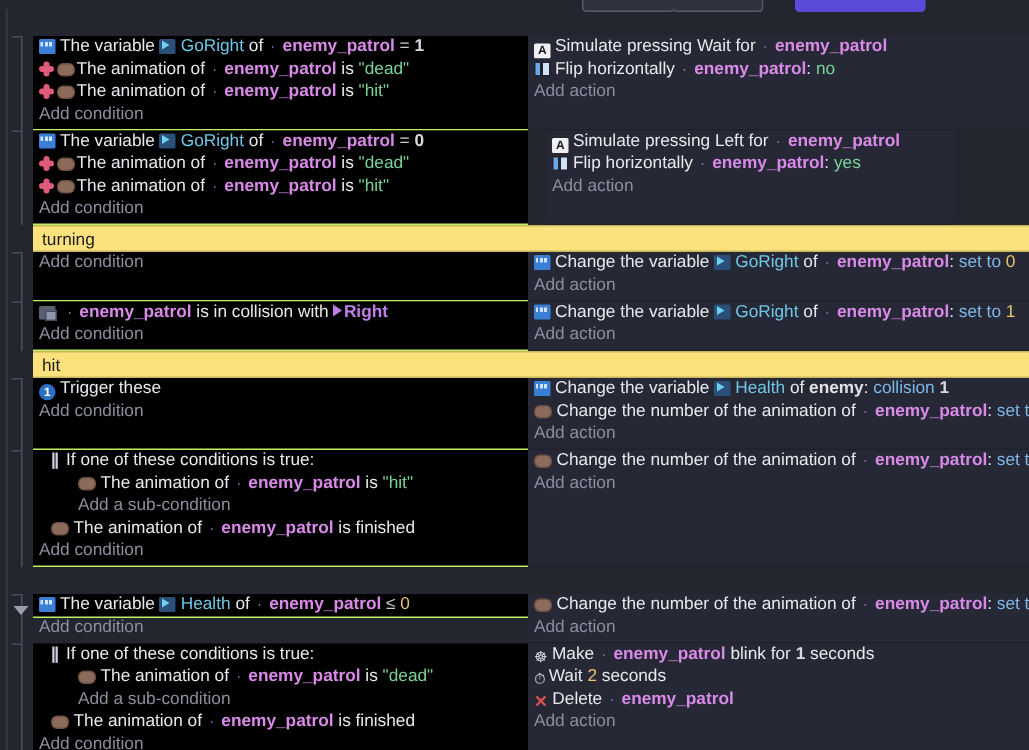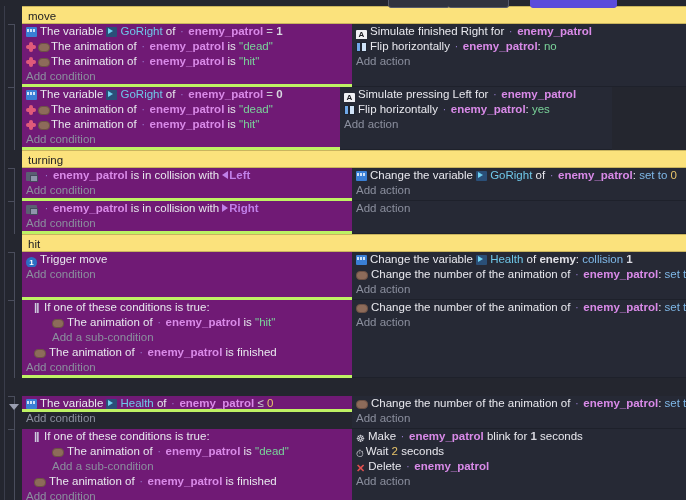--- a/index.html
+++ b/index.html
@@ -30,22 +30,22 @@
   .tick{position:absolute;height:1px;background:#4a4d5c;}
 
   
   .group{
     position:absolute;background:#fbe27c;color:#1c1c22;
     font-size:11.5px;line-height:18px;height:18px;
     padding-left:6px;box-sizing:border-box;
     border-top:1px solid #c9b45e;border-bottom:1px solid #c9b45e;
     white-space:nowrap;overflow:hidden;
   }
-  .cond{position:absolute;top:0;left:0;background:#701a75;box-sizing:border-box;
-        border-bottom:3px solid #bef264;}
+  .cond{position:absolute;top:0;left:0;background:#000000;box-sizing:border-box;
+        border-bottom:1px solid #bef264;}
   .act{position:absolute;top:0;background:#262935;box-sizing:border-box;
        border-bottom:1px solid #1e212b;}
 
   .line{height:15px;line-height:15px;white-space:nowrap;overflow:hidden;
         padding-left:4px;box-sizing:border-box;}
   .line.ind2{padding-left:30px;}
   .line.ind3{padding-left:12px;}
 
   .add{color:#8b8f9e;font-size:11.5px;}
   .obj{color:#d98ae8;font-weight:bold;}
@@ -103,70 +103,69 @@
 
 <div class="app">
 
   <div class="toolbar">
     <div class="tb-pill a"></div>
     <div class="tb-pill b"></div>
     <div class="tb-pill c"></div>
   </div>
 
   <div class="sheet" id="sheet">
-      <div class="group" style="left: 22px; top: 0px; width: 664px;">move</div>
       <div class="cond" style="left: 22px; width: 330px; top: 18px; height: 63px;">
         <div class="line"><span class="ic ic-var"></span><span class="plain">The variable </span><span class="ic ic-ptr"></span><span class="varname">GoRight</span><span class="plain"> of</span><span class="dotsep"> · </span><span class="obj">enemy_patrol</span><span class="op"> = </span><span class="numw">1</span></div>
         <div class="line"><span class="ic" style="display: inline-block; width: 22px; height: 10px; position: relative; vertical-align: -2px; margin-right: 3px;"><span class="ic ic-red" style="position: absolute; left: 0px; top: 0px;"></span><span class="ic ic-anim" style="position: absolute; left: 12px; top: 1px; margin: 0px;"></span></span><span class="plain">The animation of</span><span class="dotsep"> · </span><span class="obj">enemy_patrol</span><span class="plain"> is </span><span class="str">"dead"</span></div>
         <div class="line"><span class="ic" style="display: inline-block; width: 22px; height: 10px; position: relative; vertical-align: -2px; margin-right: 3px;"><span class="ic ic-red" style="position: absolute; left: 0px; top: 0px;"></span><span class="ic ic-anim" style="position: absolute; left: 12px; top: 1px; margin: 0px;"></span></span><span class="plain">The animation of</span><span class="dotsep"> · </span><span class="obj">enemy_patrol</span><span class="plain"> is </span><span class="str">"hit"</span></div>
         <div class="line add">Add condition</div>
       </div>
       <div class="act" style="left: 352px; width: 334px; top: 18px; height: 63px;">
-        <div class="line"><span class="ic ic-key">A</span><span class="plain">Simulate finished Right for</span><span class="dotsep"> · </span><span class="obj">enemy_patrol</span></div>
+        <div class="line"><span class="ic ic-key">A</span><span class="plain">Simulate pressing Wait for</span><span class="dotsep"> · </span><span class="obj">enemy_patrol</span></div>
         <div class="line"><span class="ic ic-flip"></span><span class="plain">Flip horizontally</span><span class="dotsep"> · </span><span class="obj">enemy_patrol</span><span class="plain">: </span><span class="str">no</span></div>
         <div class="line add">Add action</div>
       </div>
       <div class="rail" style="left: 14px; top: 18px; height: 63px;"></div>
       <div class="tick" style="left: 8px; top: 18px; width: 7px;"></div>
       <div class="cond" style="left: 22px; width: 330px; top: 81px; height: 63px;">
         <div class="line"><span class="ic ic-var"></span><span class="plain">The variable </span><span class="ic ic-ptr"></span><span class="varname">GoRight</span><span class="plain"> of</span><span class="dotsep"> · </span><span class="obj">enemy_patrol</span><span class="op"> = </span><span class="numw">0</span></div>
         <div class="line"><span class="ic" style="display: inline-block; width: 22px; height: 10px; position: relative; vertical-align: -2px; margin-right: 3px;"><span class="ic ic-red" style="position: absolute; left: 0px; top: 0px;"></span><span class="ic ic-anim" style="position: absolute; left: 12px; top: 1px; margin: 0px;"></span></span><span class="plain">The animation of</span><span class="dotsep"> · </span><span class="obj">enemy_patrol</span><span class="plain"> is </span><span class="str">"dead"</span></div>
         <div class="line"><span class="ic" style="display: inline-block; width: 22px; height: 10px; position: relative; vertical-align: -2px; margin-right: 3px;"><span class="ic ic-red" style="position: absolute; left: 0px; top: 0px;"></span><span class="ic ic-anim" style="position: absolute; left: 12px; top: 1px; margin: 0px;"></span></span><span class="plain">The animation of</span><span class="dotsep"> · </span><span class="obj">enemy_patrol</span><span class="plain"> is </span><span class="str">"hit"</span></div>
         <div class="line add">Add condition</div>
       </div>
-      <div class="act" style="left: 340px; width: 272px; top: 81px; height: 63px;">
+      <div class="act" style="left: 364px; width: 272px; top: 81px; height: 63px;">
         <div class="line"><span class="ic ic-key">A</span><span class="plain">Simulate pressing Left for</span><span class="dotsep"> · </span><span class="obj">enemy_patrol</span></div>
         <div class="line"><span class="ic ic-flip"></span><span class="plain">Flip horizontally</span><span class="dotsep"> · </span><span class="obj">enemy_patrol</span><span class="plain">: </span><span class="str">yes</span></div>
         <div class="line add">Add action</div>
       </div>
       <div class="rail" style="left: 14px; top: 81px; height: 63px;"></div>
       <div class="tick" style="left: 8px; top: 81px; width: 7px;"></div>
       <div class="group" style="left: 22px; top: 144px; width: 664px;">turning</div>
       <div class="cond" style="left: 22px; width: 330px; top: 162px; height: 33px;">
-        <div class="line"><span class="ic ic-spr"></span><span class="dotsep"> · </span><span class="obj">enemy_patrol</span><span class="plain"> is in collision with </span><span class="ic arrow-l"></span><span class="arrowtxt">Left</span></div>
         <div class="line add">Add condition</div>
       </div>
       <div class="act" style="left: 352px; width: 334px; top: 162px; height: 33px;">
         <div class="line"><span class="ic ic-var"></span><span class="plain">Change the variable </span><span class="ic ic-ptr"></span><span class="varname">GoRight</span><span class="plain"> of</span><span class="dotsep"> · </span><span class="obj">enemy_patrol</span><span class="plain">: </span><span class="setto">set to </span><span class="num">0</span></div>
         <div class="line add">Add action</div>
       </div>
       <div class="rail" style="left: 14px; top: 162px; height: 33px;"></div>
       <div class="tick" style="left: 8px; top: 162px; width: 7px;"></div>
       <div class="cond" style="left: 22px; width: 330px; top: 195px; height: 33px;">
         <div class="line"><span class="ic ic-spr"></span><span class="dotsep"> · </span><span class="obj">enemy_patrol</span><span class="plain"> is in collision with </span><span class="ic arrow-r"></span><span class="arrowtxt">Right</span></div>
         <div class="line add">Add condition</div>
       </div>
       <div class="act" style="left: 352px; width: 334px; top: 195px; height: 33px;">
+        <div class="line"><span class="ic ic-var"></span><span class="plain">Change the variable </span><span class="ic ic-ptr"></span><span class="varname">GoRight</span><span class="plain"> of</span><span class="dotsep"> · </span><span class="obj">enemy_patrol</span><span class="plain">: </span><span class="setto">set to </span><span class="num">1</span></div>
         <div class="line add">Add action</div>
       </div>
       <div class="rail" style="left: 14px; top: 195px; height: 33px;"></div>
       <div class="tick" style="left: 8px; top: 195px; width: 7px;"></div>
       <div class="group" style="left: 22px; top: 228px; width: 664px;">hit</div>
       <div class="cond" style="left: 22px; width: 330px; top: 246px; height: 48px;">
-        <div class="line"><span class="ic ic-one">1</span><span class="plain">Trigger move</span></div>
+        <div class="line"><span class="ic ic-one">1</span><span class="plain">Trigger these</span></div>
         <div class="line add">Add condition</div>
       </div>
       <div class="act" style="left: 352px; width: 334px; top: 246px; height: 48px;">
         <div class="line"><span class="ic ic-var"></span><span class="plain">Change the variable </span><span class="ic ic-ptr"></span><span class="varname">Health</span><span class="plain"> of </span><span class="objb">enemy</span><span class="plain">: </span><span class="setto">collision </span><span class="numw">1</span></div>
         <div class="line"><span class="ic ic-anim"></span><span class="plain">Change the number of the animation of</span><span class="dotsep"> · </span><span class="obj">enemy_patrol</span><span class="plain">: </span><span class="setto">set to </span></div>
         <div class="line add">Add action</div>
       </div>
       <div class="rail" style="left: 14px; top: 246px; height: 48px;"></div>
       <div class="tick" style="left: 8px; top: 246px; width: 7px;"></div>
       <div class="cond" style="left: 22px; width: 330px; top: 294px; height: 78px;">

